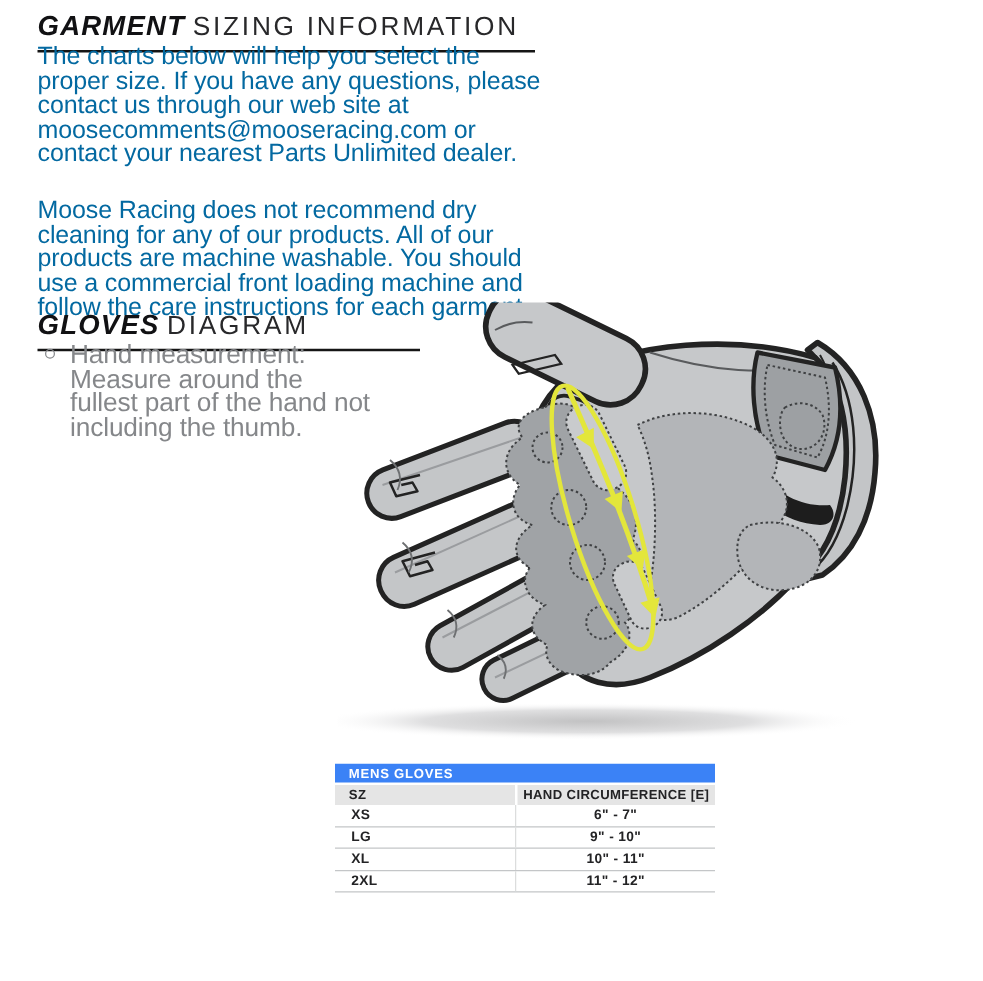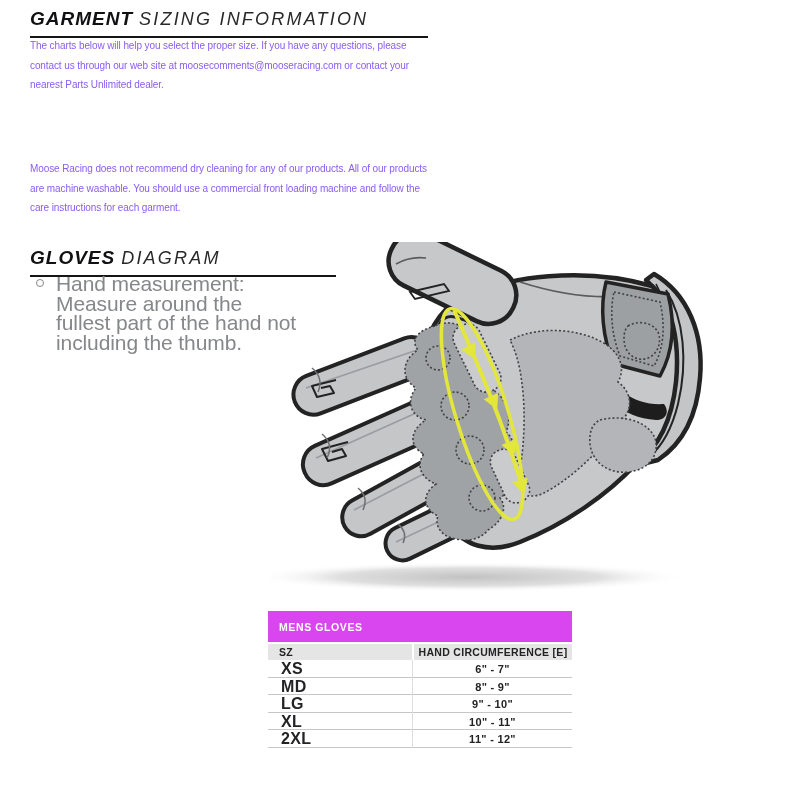--- a/index.html
+++ b/index.html
@@ -1,42 +1,42 @@
 <!DOCTYPE html>
 <html><head>
 <meta charset="utf-8">
 <style>
   html,body{margin:0;padding:0;background:#ffffff;}
   body{font-family:"Liberation Sans",sans-serif;-webkit-font-smoothing:antialiased;}
   .page{position:relative;width:786px;height:785px;background:#ffffff;overflow:hidden;}
 
   
   .sec{position:absolute;left:30px;border-bottom:2px solid #151515;padding-bottom:6px;white-space:nowrap;}
-  .sec .hp{font-style:italic;font-weight:bold;font-size:19px;letter-spacing:1px;color:#111113;}
-  .sec .hs{font-style:italic;font-weight:normal;font-size:18px;letter-spacing:2.2px;color:#28282a;margin-left:6px;}
+  .sec .hp{font-style:italic;font-weight:bold;font-size:22px;letter-spacing:1px;color:#111113;}
+  .sec .hs{font-weight:normal;font-size:21px;letter-spacing:2.2px;color:#28282a;margin-left:6px;}
 
-  .para{position:absolute;left:30px;width:406px;font-size:10px;line-height:19.5px;color:#8b5cf6;letter-spacing:-0.1px;}
+  .para{position:absolute;left:30px;width:406px;font-size:20px;line-height:19.5px;color:#0369a1;letter-spacing:-0.1px;}
 
   .bullet-row{position:absolute;left:36px;width:262px;display:flex;}
   .bullet-ring{flex:0 0 auto;width:6px;height:6px;border:1.6px solid #85878a;border-radius:50%;margin:5px 12px 0 0;}
   .bullet-text{font-size:21px;line-height:19.5px;color:#85878a;letter-spacing:-0.1px;}
 
   
   .diagram{position:absolute;left:270px;top:242px;width:512px;height:362px;}
 
   
   .tbl{position:absolute;left:268px;top:611px;width:304px;font-family:"Liberation Sans",sans-serif;}
-  .tbl-title{height:31px;background:#d946ef;color:#ffffff;font-size:10.5px;font-weight:bold;letter-spacing:0.6px;display:flex;align-items:center;padding-left:11px;box-sizing:border-box;}
+  .tbl-title{height:15px;background:#3b82f6;color:#ffffff;font-size:10.5px;font-weight:bold;letter-spacing:0.6px;display:flex;align-items:center;padding-left:11px;box-sizing:border-box;}
   .tbl-headrow{margin-top:2px;height:16px;display:grid;grid-template-columns:144px 2px 158px;}
   .tbl-headrow .hc{background:#e5e5e5;display:flex;align-items:center;font-size:10.5px;font-weight:bold;color:#232325;letter-spacing:0.3px;}
   .tbl-headrow .hc.sz{padding-left:11px;}
   .tbl-headrow .hc.circ{justify-content:center;}
   .tbl-headrow .hgap{background:#ffffff;}
   .tbl-row{height:17.5px;display:grid;grid-template-columns:144px 160px;box-sizing:border-box;border-bottom:1px solid #c4c6c8;}
-  .tbl-row .c-size{display:flex;align-items:center;padding-left:13px;font-size:16px;font-weight:bold;color:#232325;letter-spacing:0.3px;}
+  .tbl-row .c-size{display:flex;align-items:center;padding-left:13px;font-size:11px;font-weight:bold;color:#232325;letter-spacing:0.3px;}
   .tbl-row .c-range{display:flex;align-items:center;justify-content:center;border-left:1px solid #dcdddd;font-size:11px;font-weight:bold;color:#232325;letter-spacing:0.3px;}
 </style>
 </head>
 <body>
 
 <div class="page">
 
   <div class="sec" style="top:8px;width:398px;">
     <span class="hp">GARMENT</span><span class="hs">SIZING INFORMATION</span>
   </div>
@@ -140,24 +140,20 @@
     <div class="tbl-headrow">
       <div class="hc sz">SZ</div>
       <div class="hgap"></div>
       <div class="hc circ">HAND CIRCUMFERENCE [E]</div>
     </div>
     <div class="tbl-row">
       <div class="c-size">XS</div>
       <div class="c-range">6" - 7"</div>
     </div>
     <div class="tbl-row">
-      <div class="c-size">MD</div>
-      <div class="c-range">8" - 9"</div>
-    </div>
-    <div class="tbl-row">
       <div class="c-size">LG</div>
       <div class="c-range">9" - 10"</div>
     </div>
     <div class="tbl-row">
       <div class="c-size">XL</div>
       <div class="c-range">10" - 11"</div>
     </div>
     <div class="tbl-row">
       <div class="c-size">2XL</div>
       <div class="c-range">11" - 12"</div>

